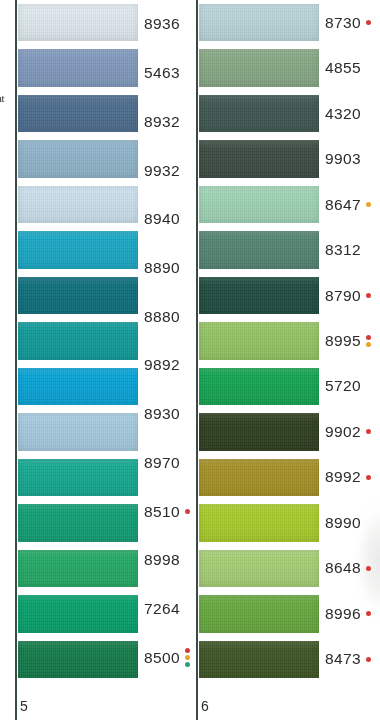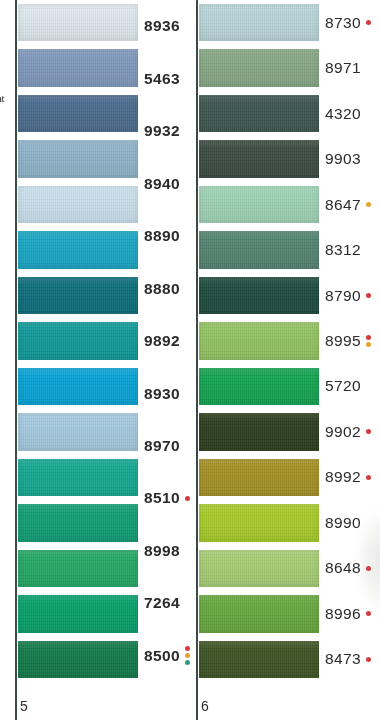--- a/index.html
+++ b/index.html
@@ -62,21 +62,21 @@
     white-space: nowrap;
     font-family: "Liberation Serif", serif;
   }
 
   
   .column {
     position: absolute;
     top: 0;
     height: 682px;
   }
-  .column.left  { left: 18px;  width: 172px; font-weight: bold; }
+  .column.left  { left: 18px;  width: 172px; }
   .column.right { left: 199px; width: 172px; }
 
   .swatch-stack {
     position: absolute;
     left: 0;
     top: 0;
     width: 120px;
     height: 682px;
     display: flex;
     flex-direction: column;
@@ -221,20 +221,23 @@
         </div>
       </div>
     <div class="code-stack">
         <div class="code-row">
           <span class="code-label">8936</span>
         </div>
         <div class="code-row">
           <span class="code-label">5463</span>
         </div>
         <div class="code-row">
+          <span class="code-label">8932</span>
+        </div>
+        <div class="code-row">
           <span class="code-label">9932</span>
         </div>
         <div class="code-row">
           <span class="code-label">8940</span>
         </div>
         <div class="code-row">
           <span class="code-label">8890</span>
         </div>
         <div class="code-row">
           <span class="code-label">8880</span>
@@ -320,21 +323,21 @@
         </div>
       </div>
     <div class="code-stack">
         <div class="code-row">
           <span class="code-label">8730</span>
           <span class="dot-group">
             <span class="dot" style="background-color: rgb(214, 59, 59);"></span>
           </span>
         </div>
         <div class="code-row">
-          <span class="code-label">8971</span>
+          <span class="code-label">4855</span>
         </div>
         <div class="code-row">
           <span class="code-label">4320</span>
         </div>
         <div class="code-row">
           <span class="code-label">9903</span>
         </div>
         <div class="code-row">
           <span class="code-label">8647</span>
           <span class="dot-group">

